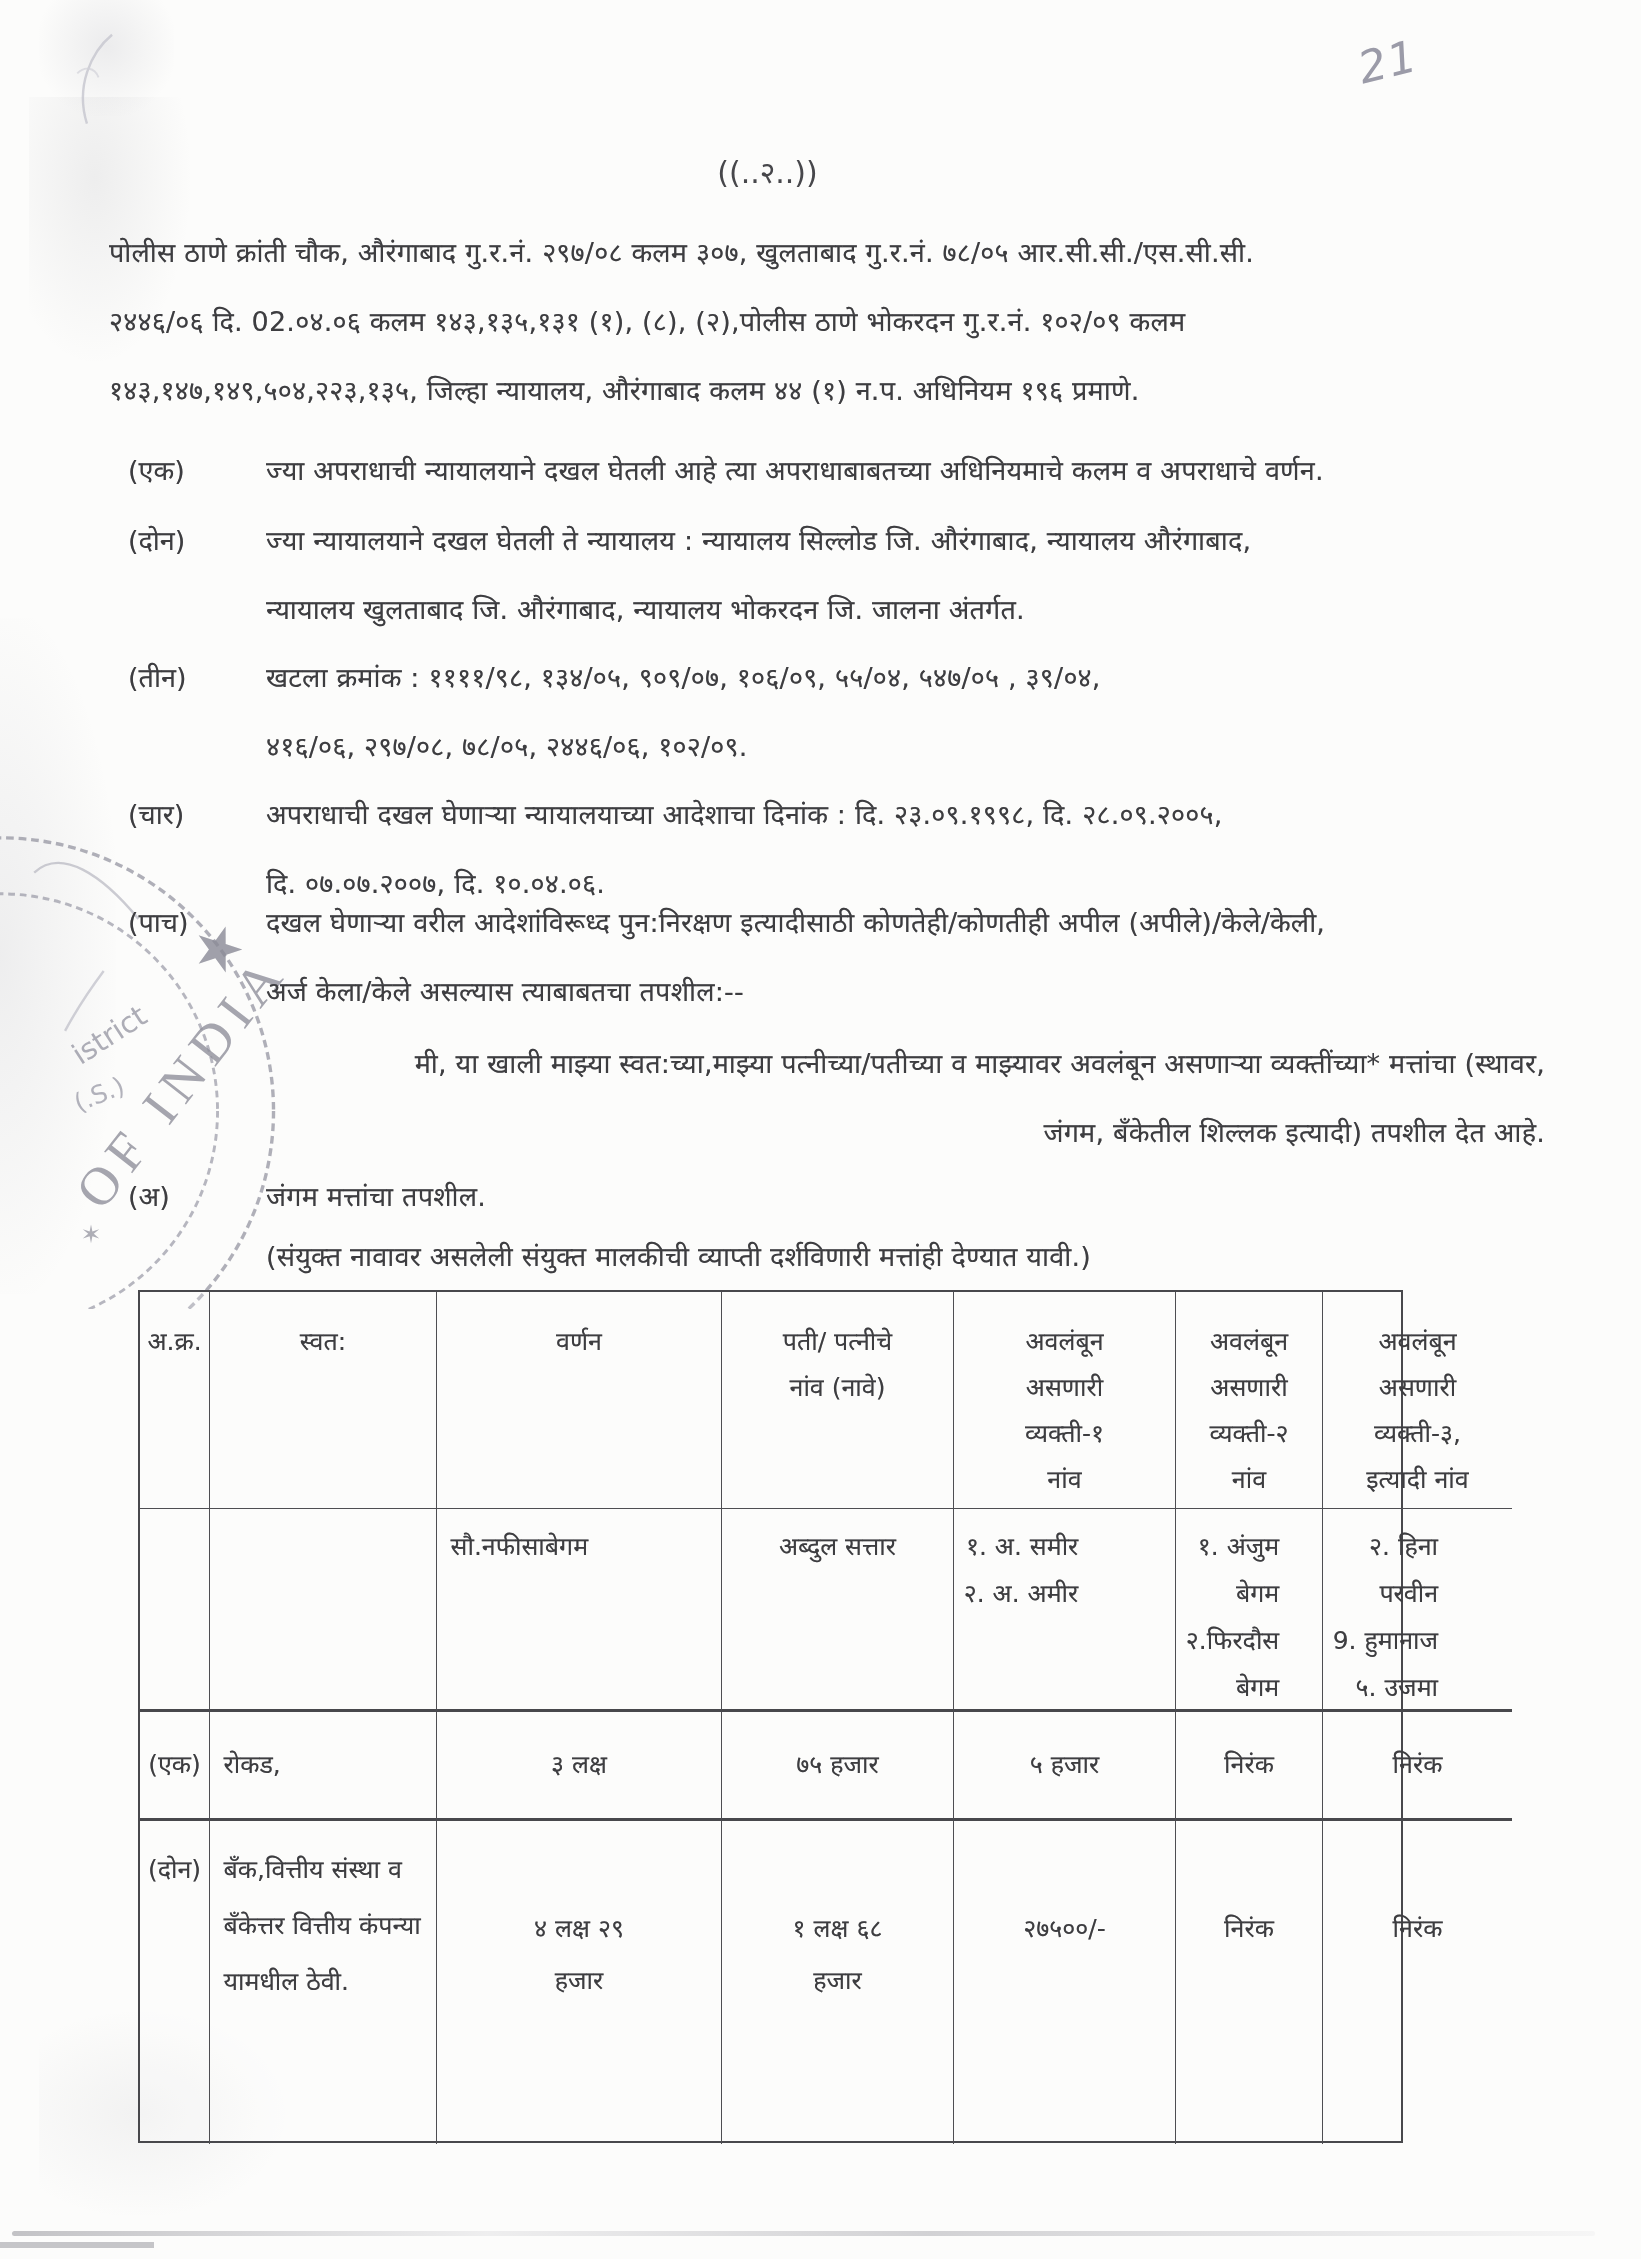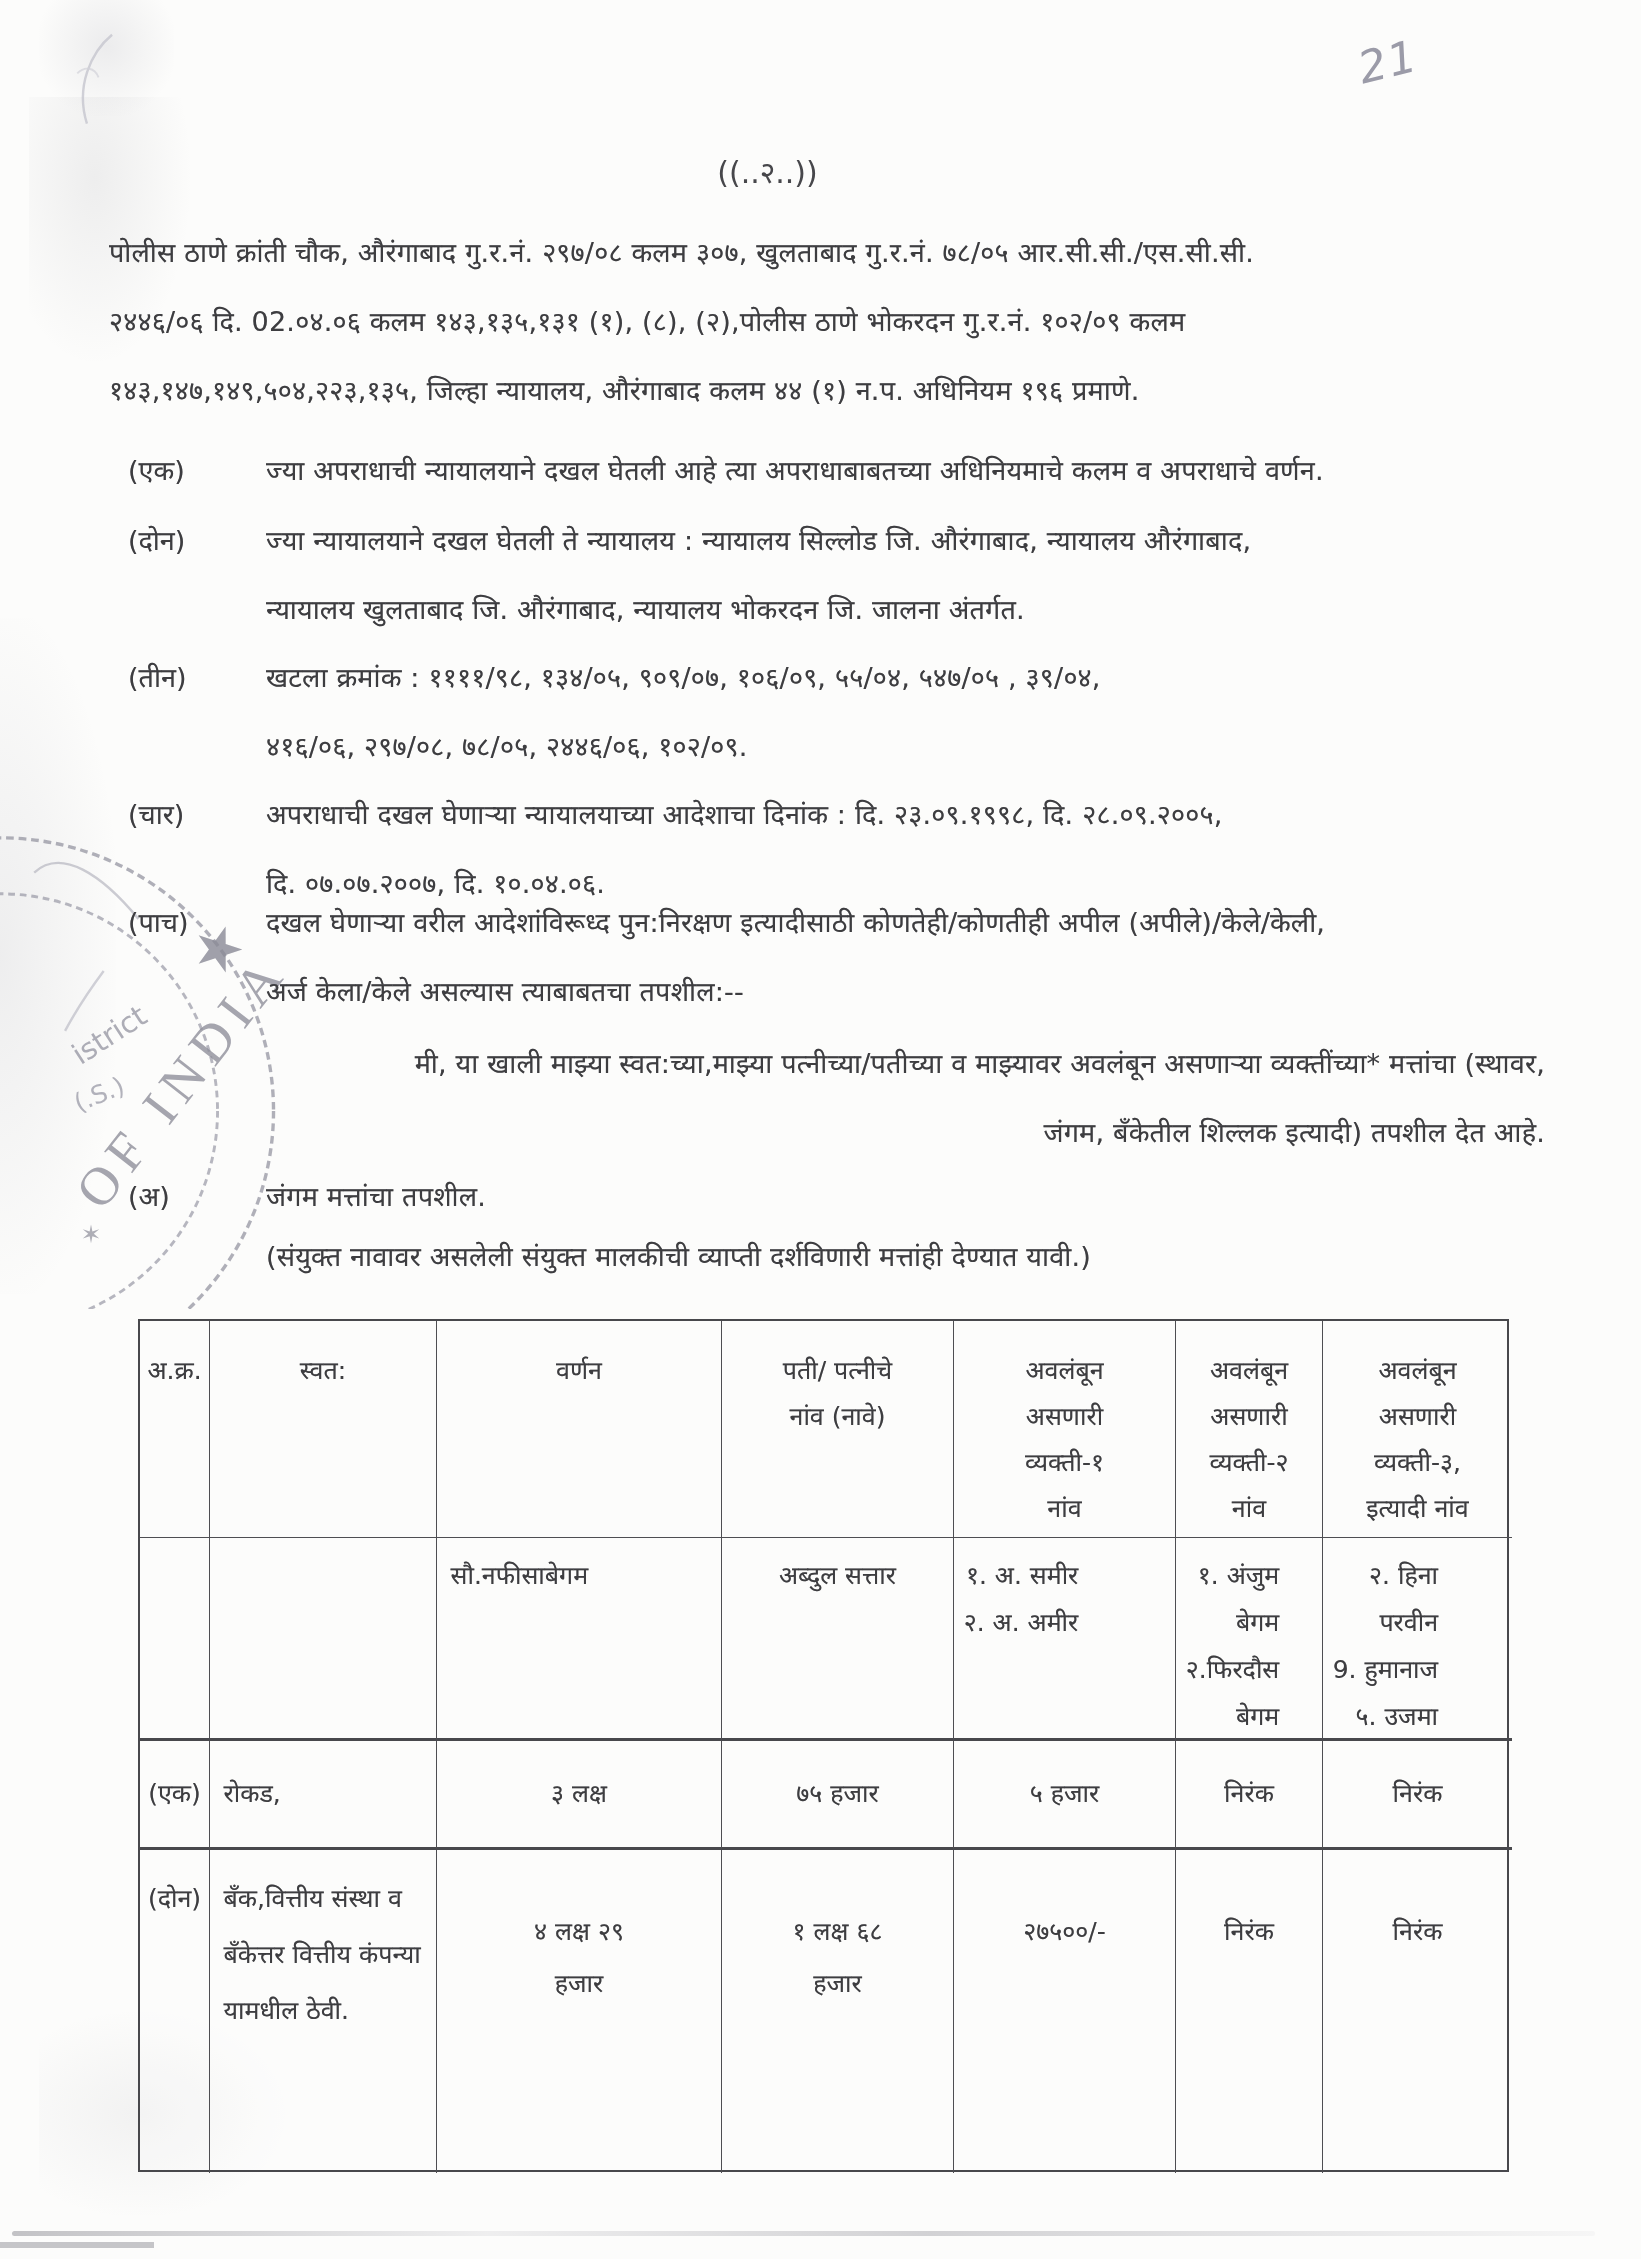--- a/index.html
+++ b/index.html
@@ -39,42 +39,42 @@
   .t0 { top:436px; } .t1 { top:506px; } .t2 { top:643px; }
   .t3 { top:780px; } .t4 { top:888px; } .t5 { top:1029px;text-align:right; }
   .t6 { top:1162px; } .t7 { top:1222px; }
 
   
   .stamp { position:absolute; left:-43px; top:826px; z-index:1; }
   .item-label, .item-text, .page-number, .intro { z-index:2; }
 
   
   .asset-table {
-    position:absolute; left:138px; top:1319px; width:1371px; height:853px;
+    position:absolute; left:138px; top:1290px; width:1265px; height:853px;
     display:grid; z-index:2;
     grid-template-columns:70px 227px 285px 232px 222px 147px 189px;
     grid-template-rows:217px 203px 109px 323px;
     border:2.9px solid #48484c; background:rgba(255,255,255,.2);
   }
   .cell {
     border-right:1.9px solid #4e4e52; border-bottom:1.9px solid #4e4e52;
     display:flex; justify-content:center; align-items:flex-start;
     white-space:pre-wrap; font-size:25px; line-height:46px;
     padding:24px 5.8px 3.9px 5.8px; text-align:center;
     text-shadow:0 0 0.5px rgba(70,70,75,.45); overflow:hidden;
   }
   .cell.lastcol { border-right:none; }
   .cell.hdr { padding-top:27px; }
   .cell.names { padding-top:13.5px; line-height:48px; }
   .cell.names.lst { justify-content:flex-start; text-align:right; padding-left:9.7px; line-height:47px; }
   .cell.thicksep { border-bottom:3.9px solid #48484c; }
   .cell.mid { align-items:center; padding-top:3.9px; }
   .cell.leftal { justify-content:flex-start; text-align:left; padding-left:13.5px; }
   .cell.row4 { padding-top:21px; line-height:56px; }
-  .cell.row4.val { padding-top:56px; line-height:52px; }
+  .cell.row4.val { padding-top:82px; line-height:52px; }
   .cell.lastrow { border-bottom:none; }
 
   .scan-streak { position:absolute; left:11.6px; top:2231px; width:1583px; height:4.8px; border-radius:2.9px;
     background:linear-gradient(90deg, rgba(100,100,110,.38), rgba(160,160,170,.15) 30%,
                rgba(120,120,130,.32) 58%, rgba(175,175,185,.08)); }
   .scan-streak2 { position:absolute; left:0px; top:2242px; width:154px; height:5.8px;
     background:rgba(95,95,105,.35); }
 </style>
 </head>
 <body>

